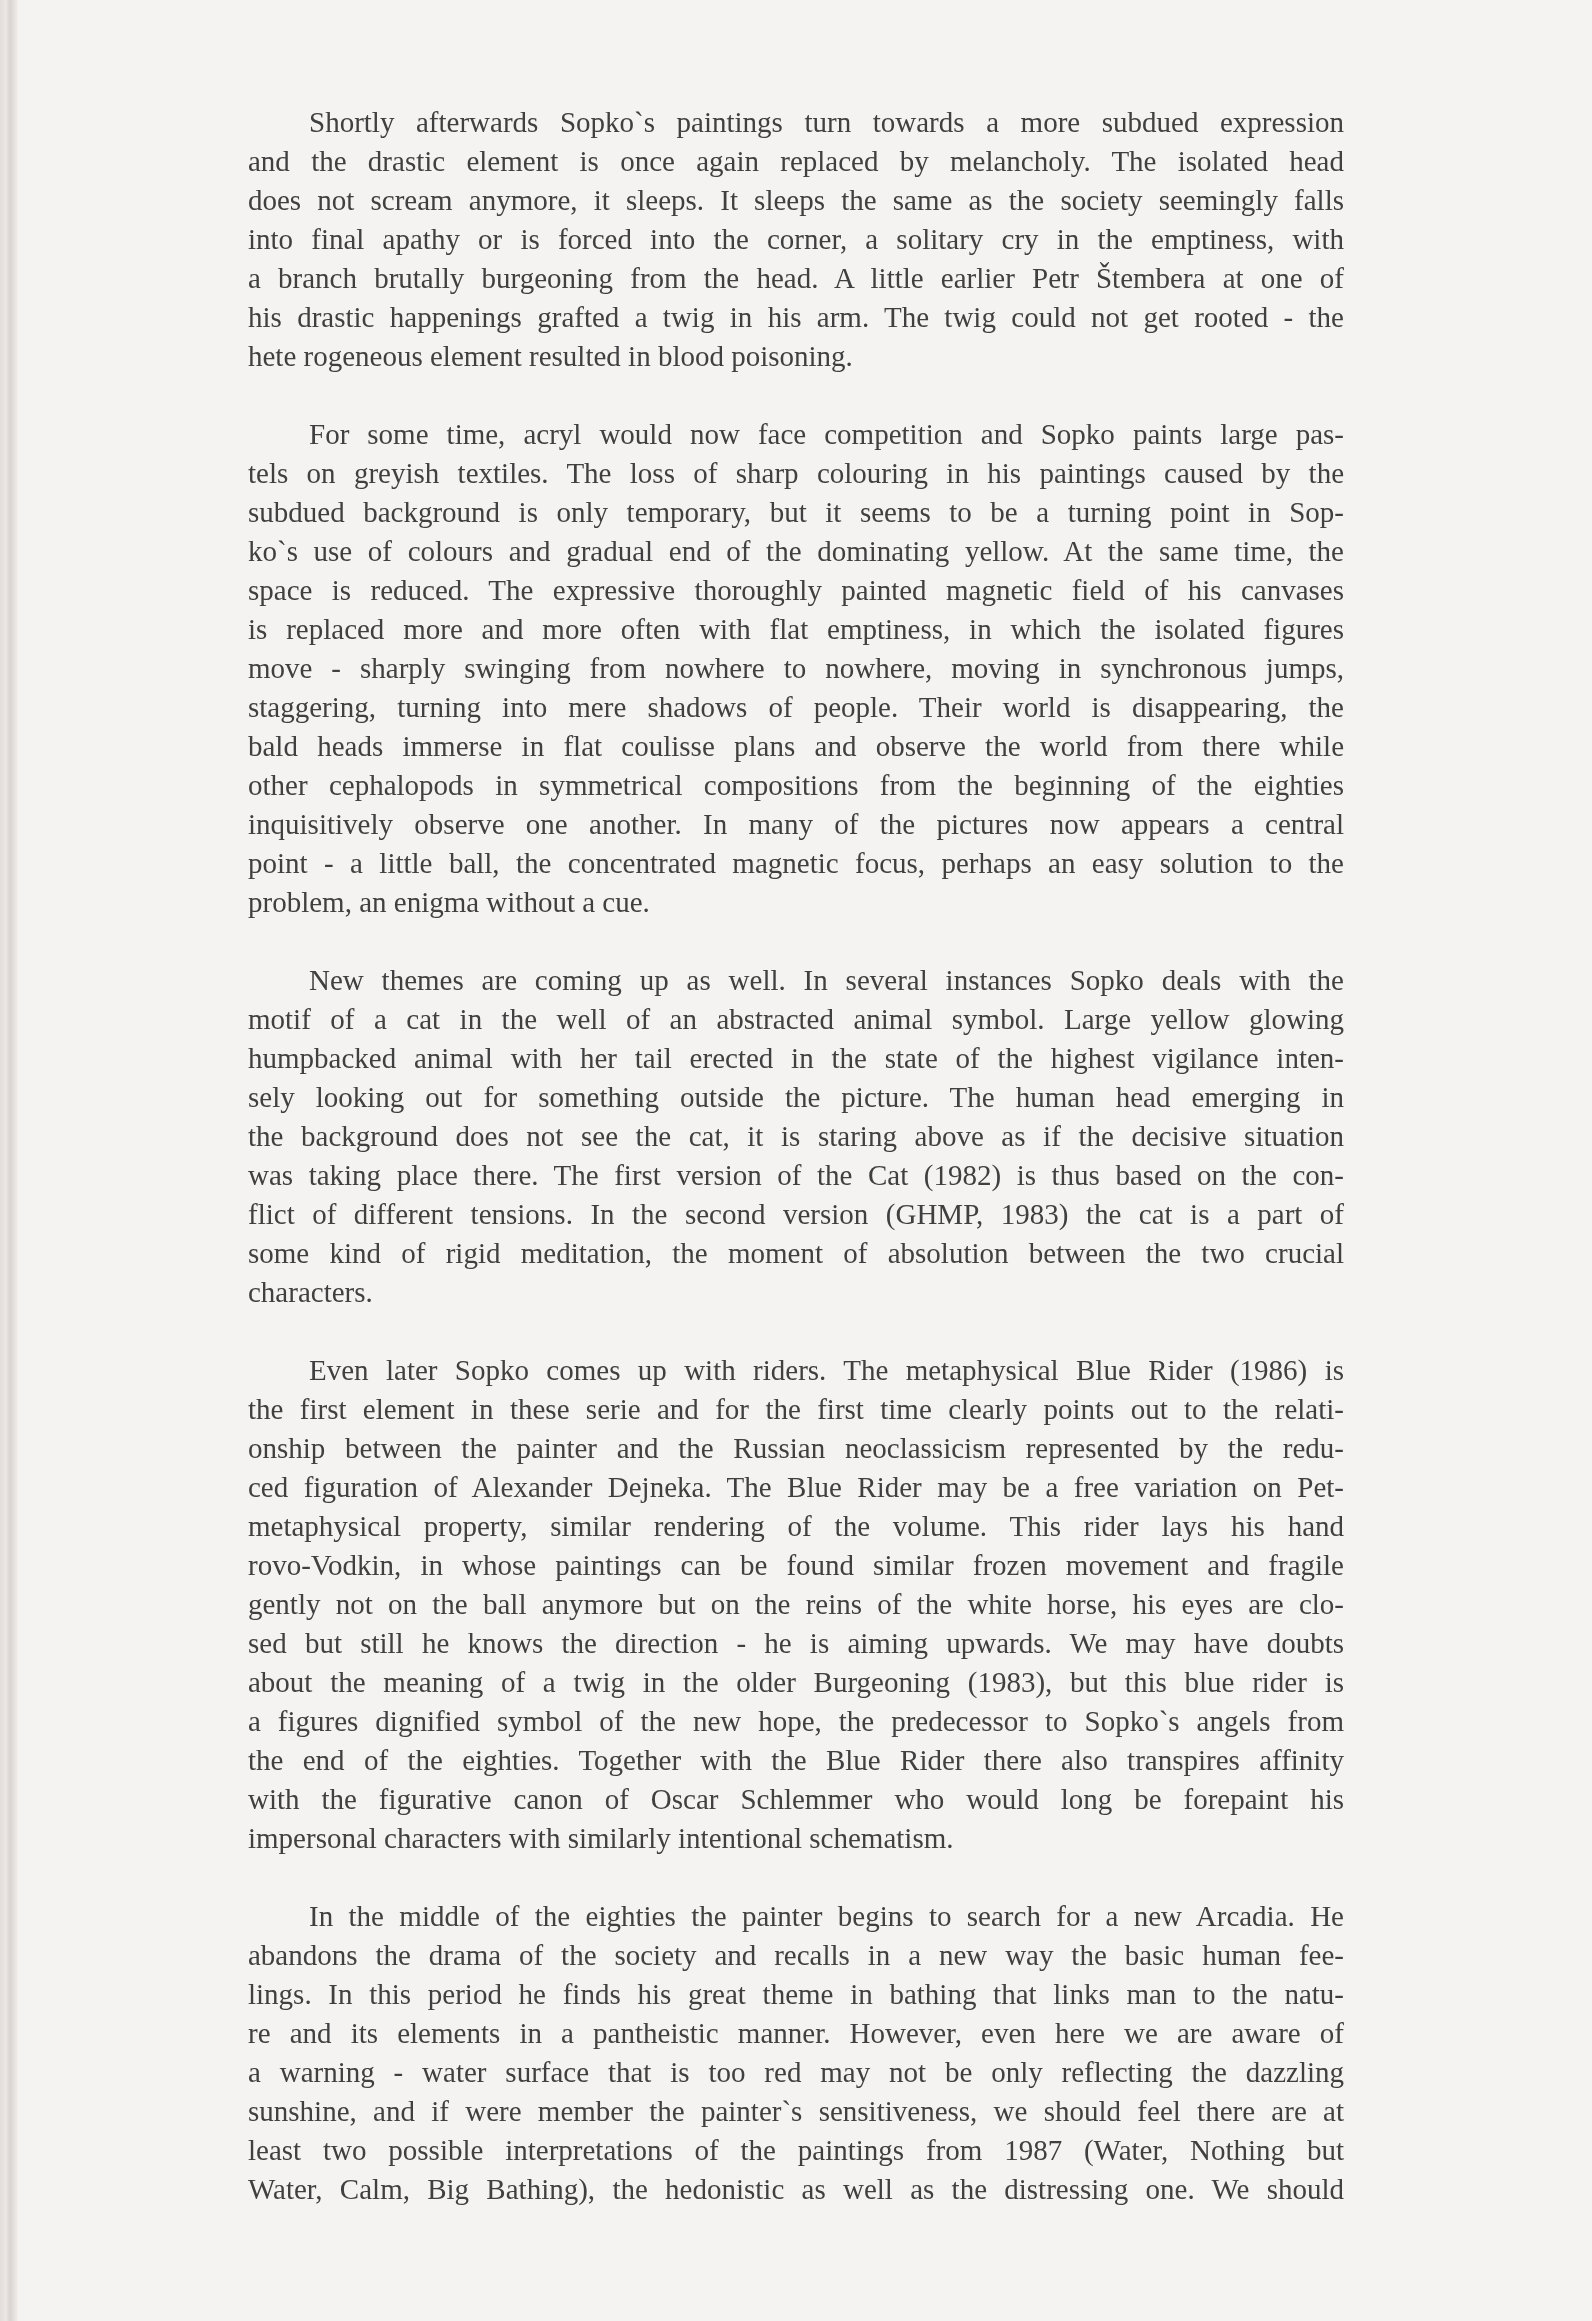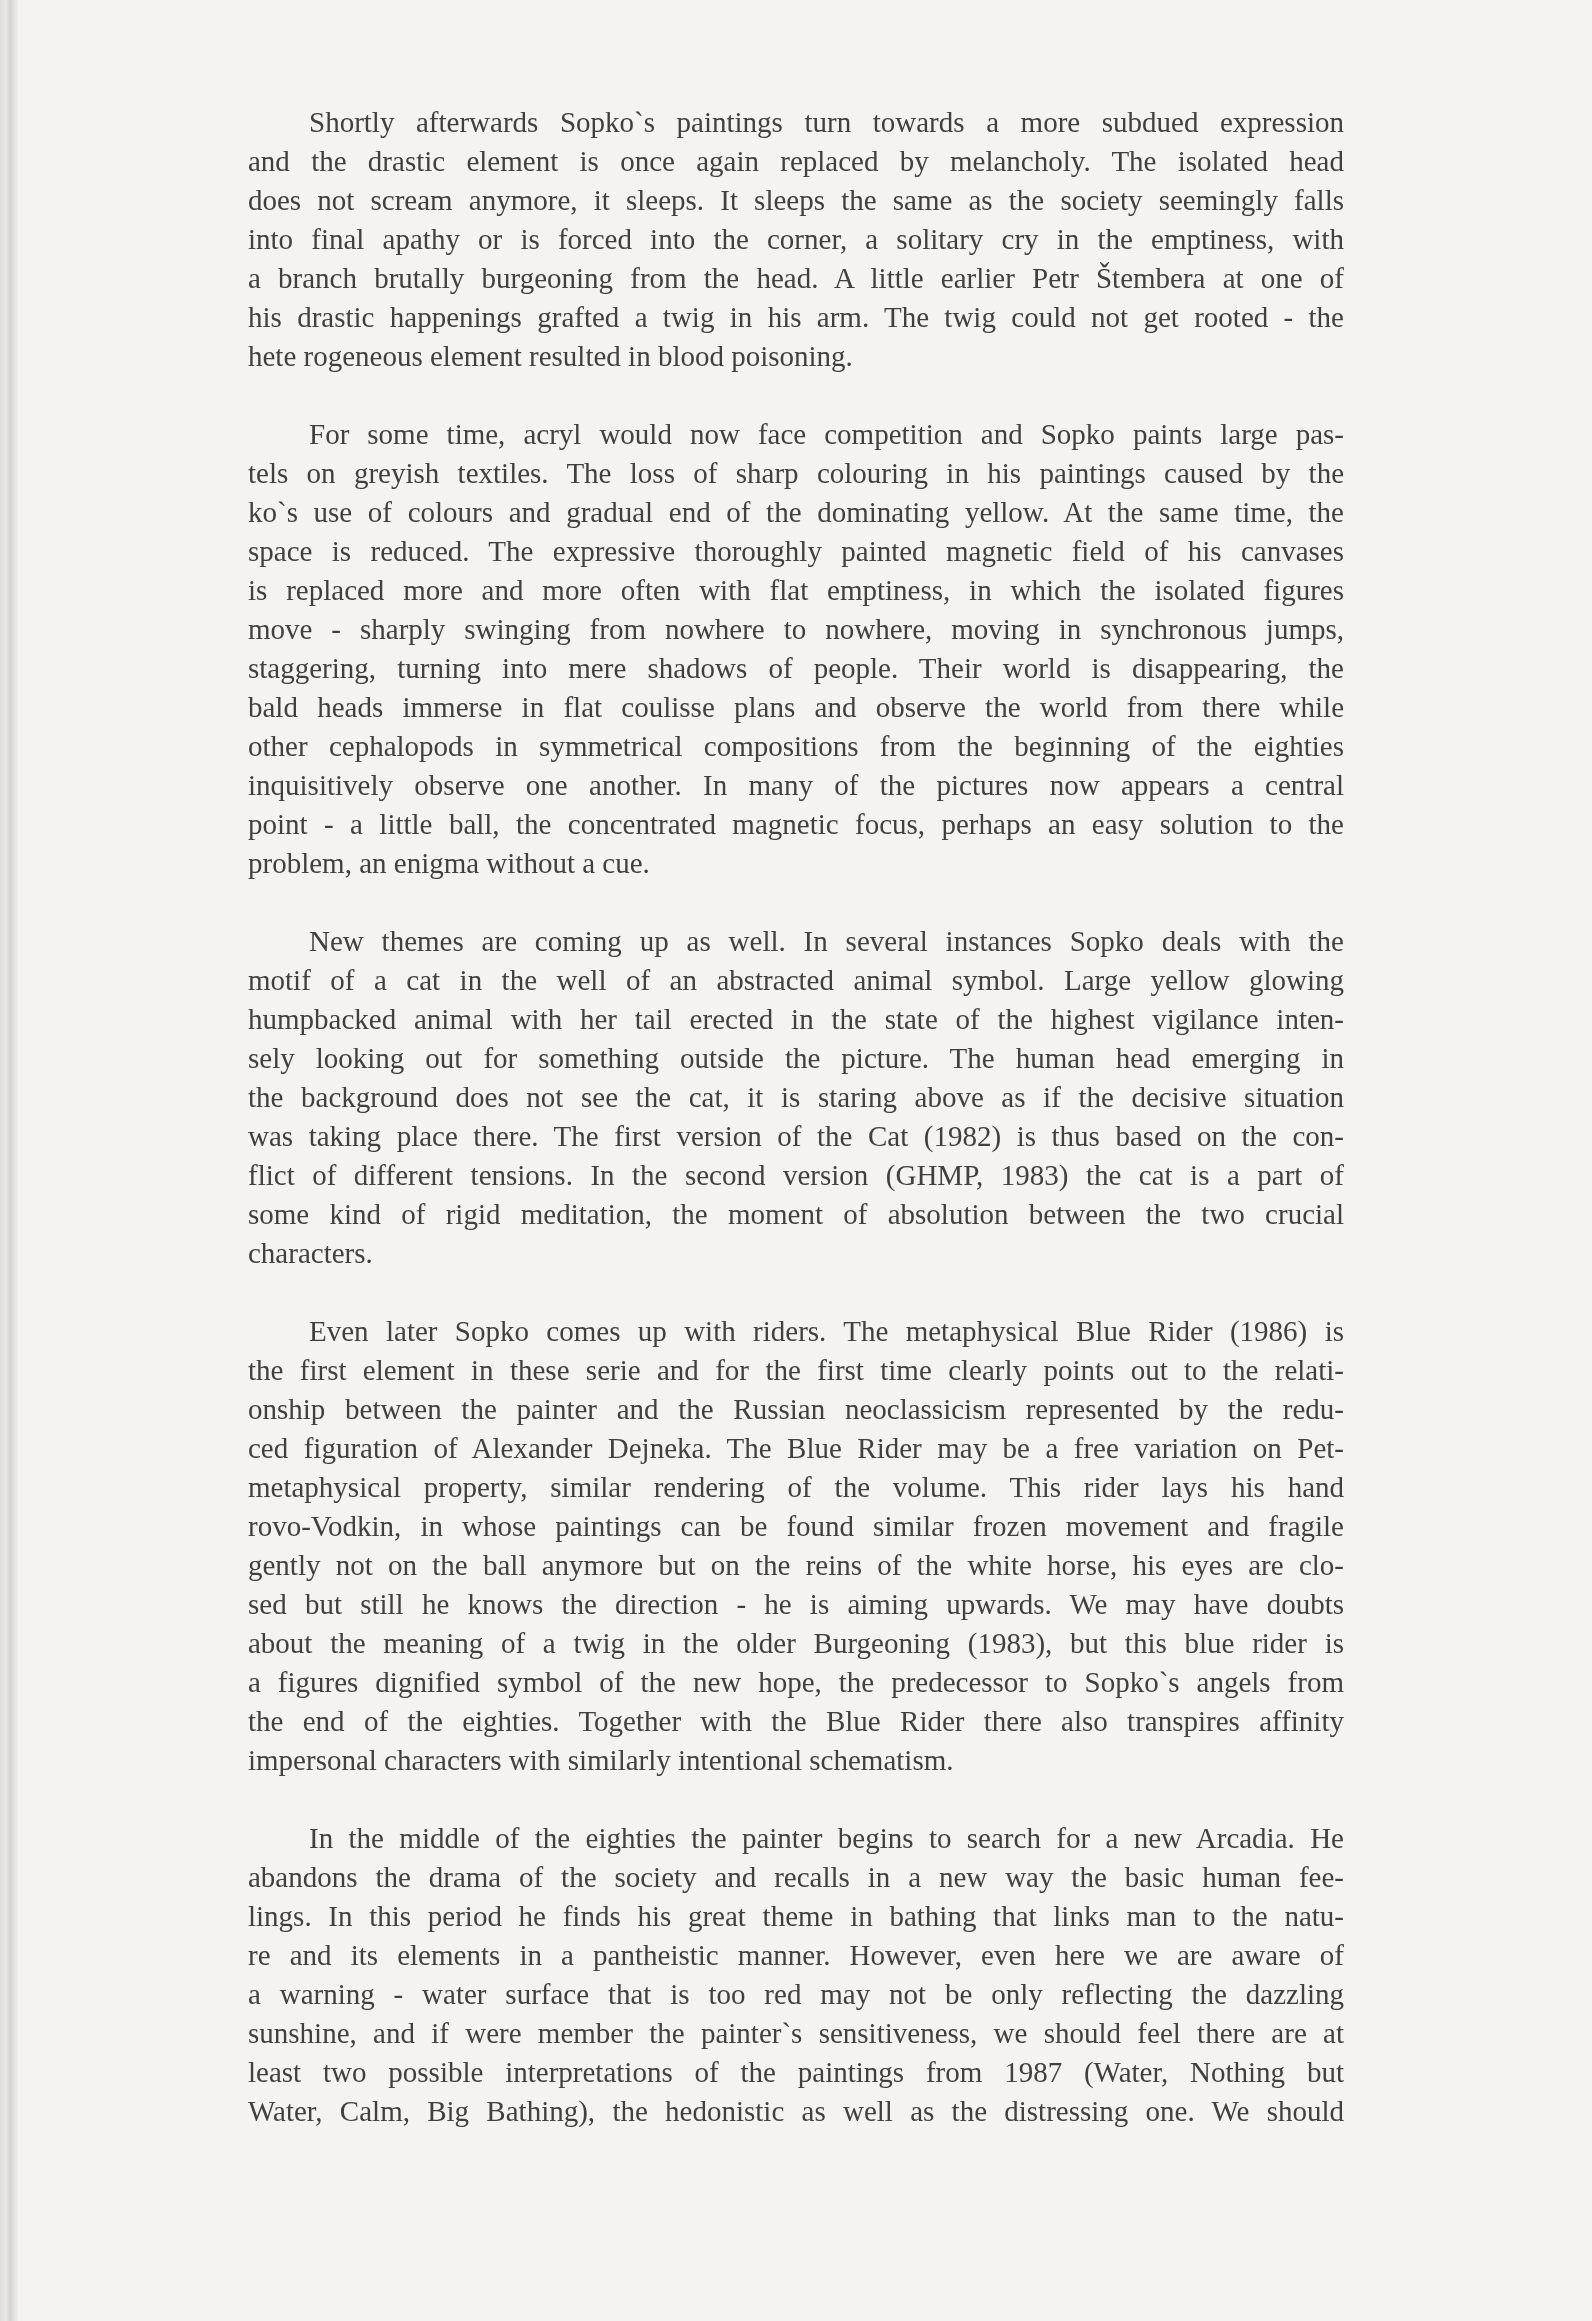--- a/index.html
+++ b/index.html
@@ -64,20 +64,21 @@
     <span class="line">does not scream anymore, it sleeps. It sleeps the same as the society seemingly falls</span>
     <span class="line">into final apathy or is forced into the corner, a solitary cry in the emptiness, with</span>
     <span class="line">a branch brutally burgeoning from the head. A little earlier Petr Štembera at one of</span>
     <span class="line">his drastic happenings grafted a twig in his arm. The twig could not get rooted - the</span>
     <span class="line last">hete rogeneous element resulted in blood poisoning.</span>
   </div>
 
   <div class="para">
     <span class="line">For some time, acryl would now face competition and Sopko paints large pas-</span>
     <span class="line">tels on greyish textiles. The loss of sharp colouring in his paintings caused by the</span>
+    <span class="line">subdued background is only temporary, but it seems to be a turning point in Sop-</span>
     <span class="line">ko`s use of colours and gradual end of the dominating yellow. At the same time, the</span>
     <span class="line">space is reduced. The expressive thoroughly painted magnetic field of his canvases</span>
     <span class="line">is replaced more and more often with flat emptiness, in which the isolated figures</span>
     <span class="line">move - sharply swinging from nowhere to nowhere, moving in synchronous jumps,</span>
     <span class="line">staggering, turning into mere shadows of people. Their world is disappearing, the</span>
     <span class="line">bald heads immerse in flat coulisse plans and observe the world from there while</span>
     <span class="line">other cephalopods in symmetrical compositions from the beginning of the eighties</span>
     <span class="line">inquisitively observe one another. In many of the pictures now appears a central</span>
     <span class="line">point - a little ball, the concentrated magnetic focus, perhaps an easy solution to the</span>
     <span class="line last">problem, an enigma without a cue.</span>
@@ -100,20 +101,21 @@
     <span class="line">the first element in these serie and for the first time clearly points out to the relati-</span>
     <span class="line">onship between the painter and the Russian neoclassicism represented by the redu-</span>
     <span class="line">ced figuration of Alexander Dejneka. The Blue Rider may be a free variation on Pet-</span>
     <span class="line">metaphysical property, similar rendering of the volume. This rider lays his hand</span>
     <span class="line">rovo-Vodkin, in whose paintings can be found similar frozen movement and fragile</span>
     <span class="line">gently not on the ball anymore but on the reins of the white horse, his eyes are clo-</span>
     <span class="line">sed but still he knows the direction - he is aiming upwards. We may have doubts</span>
     <span class="line">about the meaning of a twig in the older Burgeoning (1983), but this blue rider is</span>
     <span class="line">a figures dignified symbol of the new hope, the predecessor to Sopko`s angels from</span>
     <span class="line">the end of the eighties. Together with the Blue Rider there also transpires affinity</span>
+    <span class="line">with the figurative canon of Oscar Schlemmer who would long be forepaint his</span>
     <span class="line last">impersonal characters with similarly intentional schematism.</span>
   </div>
 
   <div class="para">
     <span class="line">In the middle of the eighties the painter begins to search for a new Arcadia. He</span>
     <span class="line">abandons the drama of the society and recalls in a new way the basic human fee-</span>
     <span class="line">lings. In this period he finds his great theme in bathing that links man to the natu-</span>
     <span class="line">re and its elements in a pantheistic manner. However, even here we are aware of</span>
     <span class="line">a warning - water surface that is too red may not be only reflecting the dazzling</span>
     <span class="line">sunshine, and if were member the painter`s sensitiveness, we should feel there are at</span>

